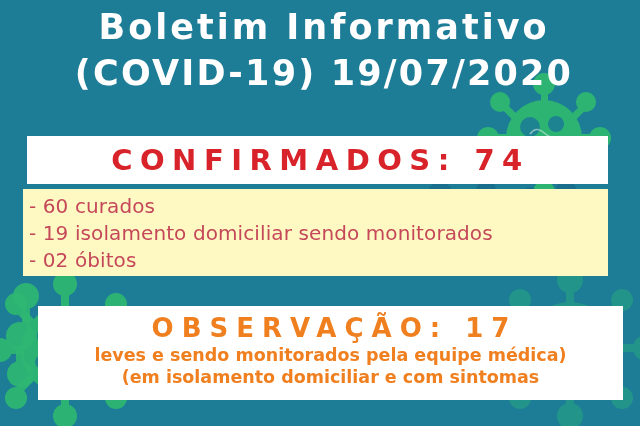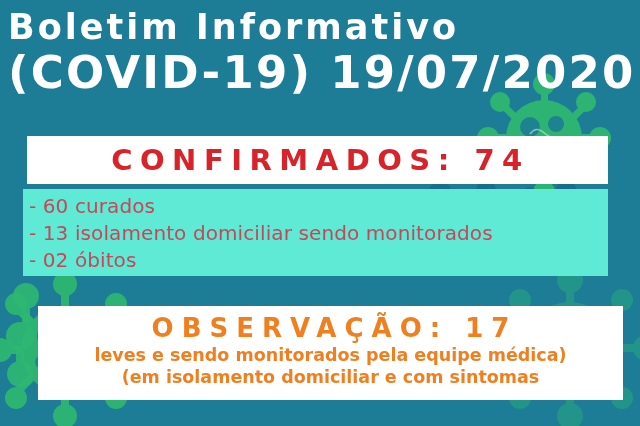--- a/index.html
+++ b/index.html
@@ -19,31 +19,32 @@
 
   
   .bg-art { position:absolute; inset:0; pointer-events:none; }
   .bg-art svg { position:absolute; }
 
   
   .header {
     position:absolute;
     top:0; left:8px; right:0;
     padding-top:4px;
+    text-align:center;
     z-index:5;
   }
   .title-line {
     color:#ffffff;
     font-weight:bold;
     font-size:35px;
     line-height:46px;
     letter-spacing:3.0px;
     white-space:nowrap;
   }
-  .title-line.second { font-size:45px; letter-spacing:2.2px; }
+  .title-line.second { font-size:35px; letter-spacing:2.2px; }
 
   
   .confirmed-box {
     position:absolute;
     left:27px; top:136px;
     width:581px; height:48px;
     background:#ffffff;
     display:flex;
     align-items:center;
     justify-content:center;
@@ -56,21 +57,21 @@
     letter-spacing:7.5px;
     white-space:nowrap;
     padding-left:6px;
   }
 
   
   .details-box {
     position:absolute;
     left:23px; top:189px;
     width:585px; height:87px;
-    background:#5eead4;
+    background:#fef9c3;
     z-index:6;
     padding:4px 0 0 6px;
   }
   .detail-line {
     color:#c5485a;
     font-size:20px;
     line-height:27px;
     font-weight:normal;
     white-space:nowrap;
     letter-spacing:0.1px;
@@ -231,21 +232,21 @@
     <div class="title-line">Boletim Informativo</div>
     <div class="title-line second">(COVID-19) 19/07/2020</div>
   </div>
 
   <div class="confirmed-box">
     <div class="confirmed-text">CONFIRMADOS:  74</div>
   </div>
 
   <div class="details-box">
     <div class="detail-line">- 60 curados</div>
-    <div class="detail-line">- 13 isolamento domiciliar sendo monitorados</div>
+    <div class="detail-line">- 19 isolamento domiciliar sendo monitorados</div>
     <div class="detail-line">- 02 óbitos</div>
   </div>
 
   <div class="observation-box">
     <div class="obs-title">OBSERVAÇÃO:  17</div>
     <div class="obs-note">leves e sendo monitorados pela equipe médica)</div>
     <div class="obs-note">(em isolamento domiciliar e com sintomas</div>
   </div>
 
 </div>

